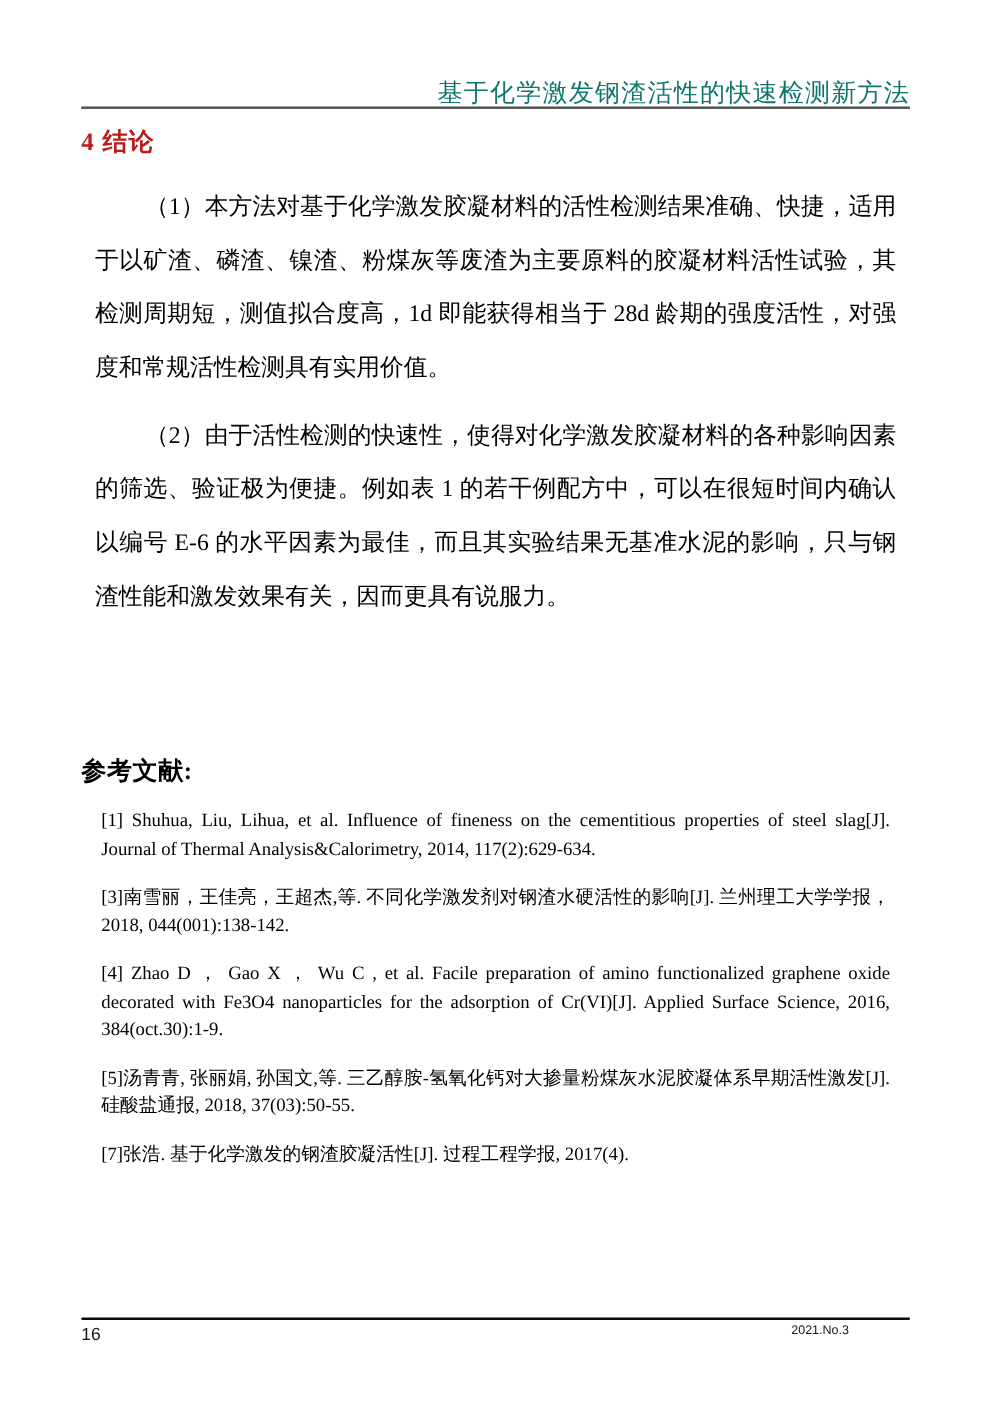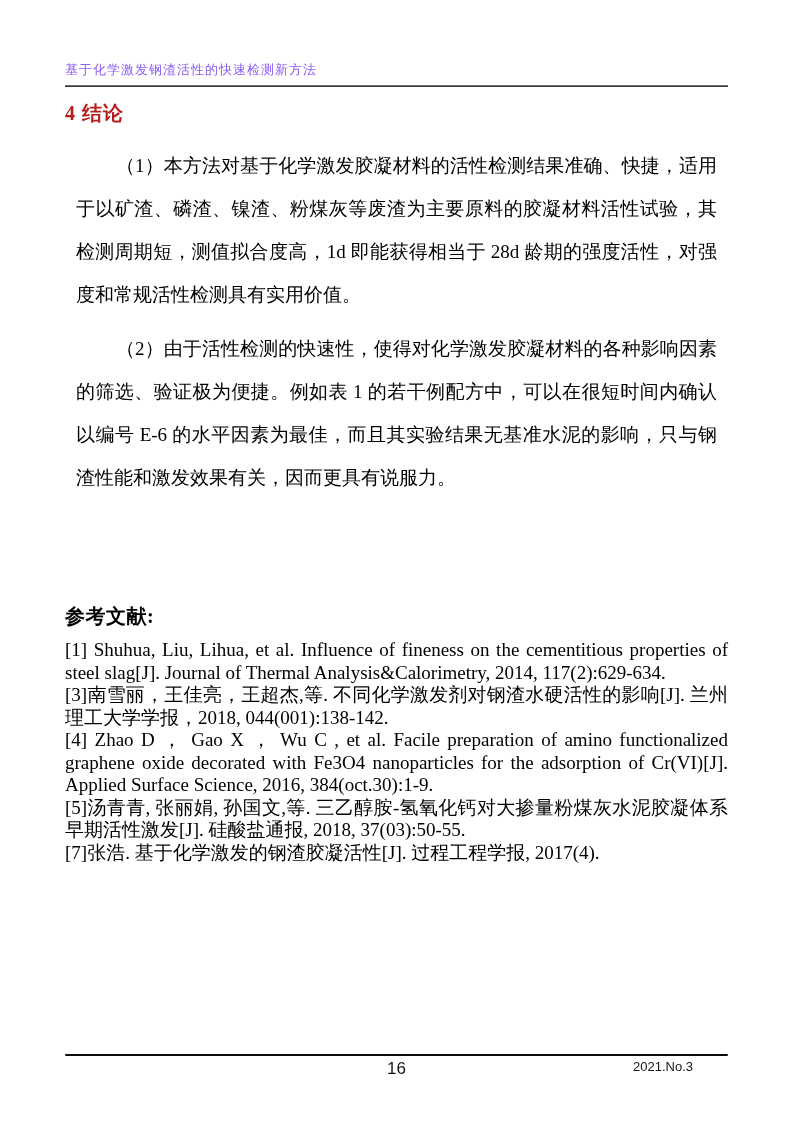--- a/index.html
+++ b/index.html
@@ -14,24 +14,24 @@
     background: #ffffff;
     font-family: "Liberation Serif", serif;
     color: #000000;
     overflow: hidden;
   }
   .running-head {
     position: absolute;
     top: 61px;
     left: 65px;
     width: 663px;
-    text-align: left;
-    font-size: 13px;
+    text-align: right;
+    font-size: 20px;
     letter-spacing: 1px;
-    color: #8b5cf6;
+    color: #0f766e;
   }
   .head-rule {
     position: absolute;
     top: 85px;
     left: 65px;
     width: 663px;
     height: 2px;
     background: linear-gradient(#8a8a8a, #1c1c1c);
   }
   .section-heading {
@@ -63,49 +63,49 @@
     left: 65px;
     width: 663px;
   }
   .refs-heading {
     font-size: 20px;
     font-weight: bold;
     letter-spacing: 0.5px;
     margin-bottom: 9px;
   }
   .ref {
-    margin: 0;
-    font-size: 19px;
+    margin: 16px;
+    font-size: 15px;
     line-height: 22.5px;
     text-align: justify;
   }
   .foot-rule {
     position: absolute;
     top: 1054px;
     left: 65px;
     width: 663px;
     height: 2px;
     background: #0a0a0a;
     border-radius: 1px;
   }
   .page-number {
     position: absolute;
     top: 1059px;
     left: 65px;
     width: 663px;
-    text-align: center;
-    font-size: 17px;
+    text-align: left;
+    font-size: 14px;
     font-family: "Liberation Sans", sans-serif;
     color: #161616;
   }
   .issue {
     position: absolute;
     top: 1059px;
     left: 633px;
-    font-size: 13px;
+    font-size: 10px;
     font-family: "Liberation Sans", sans-serif;
     color: #161616;
   }
 </style>
 </head>
 <body>
 
 <div class="page">
 
   <div class="running-head">基于化学激发钢渣活性的快速检测新方法</div>

